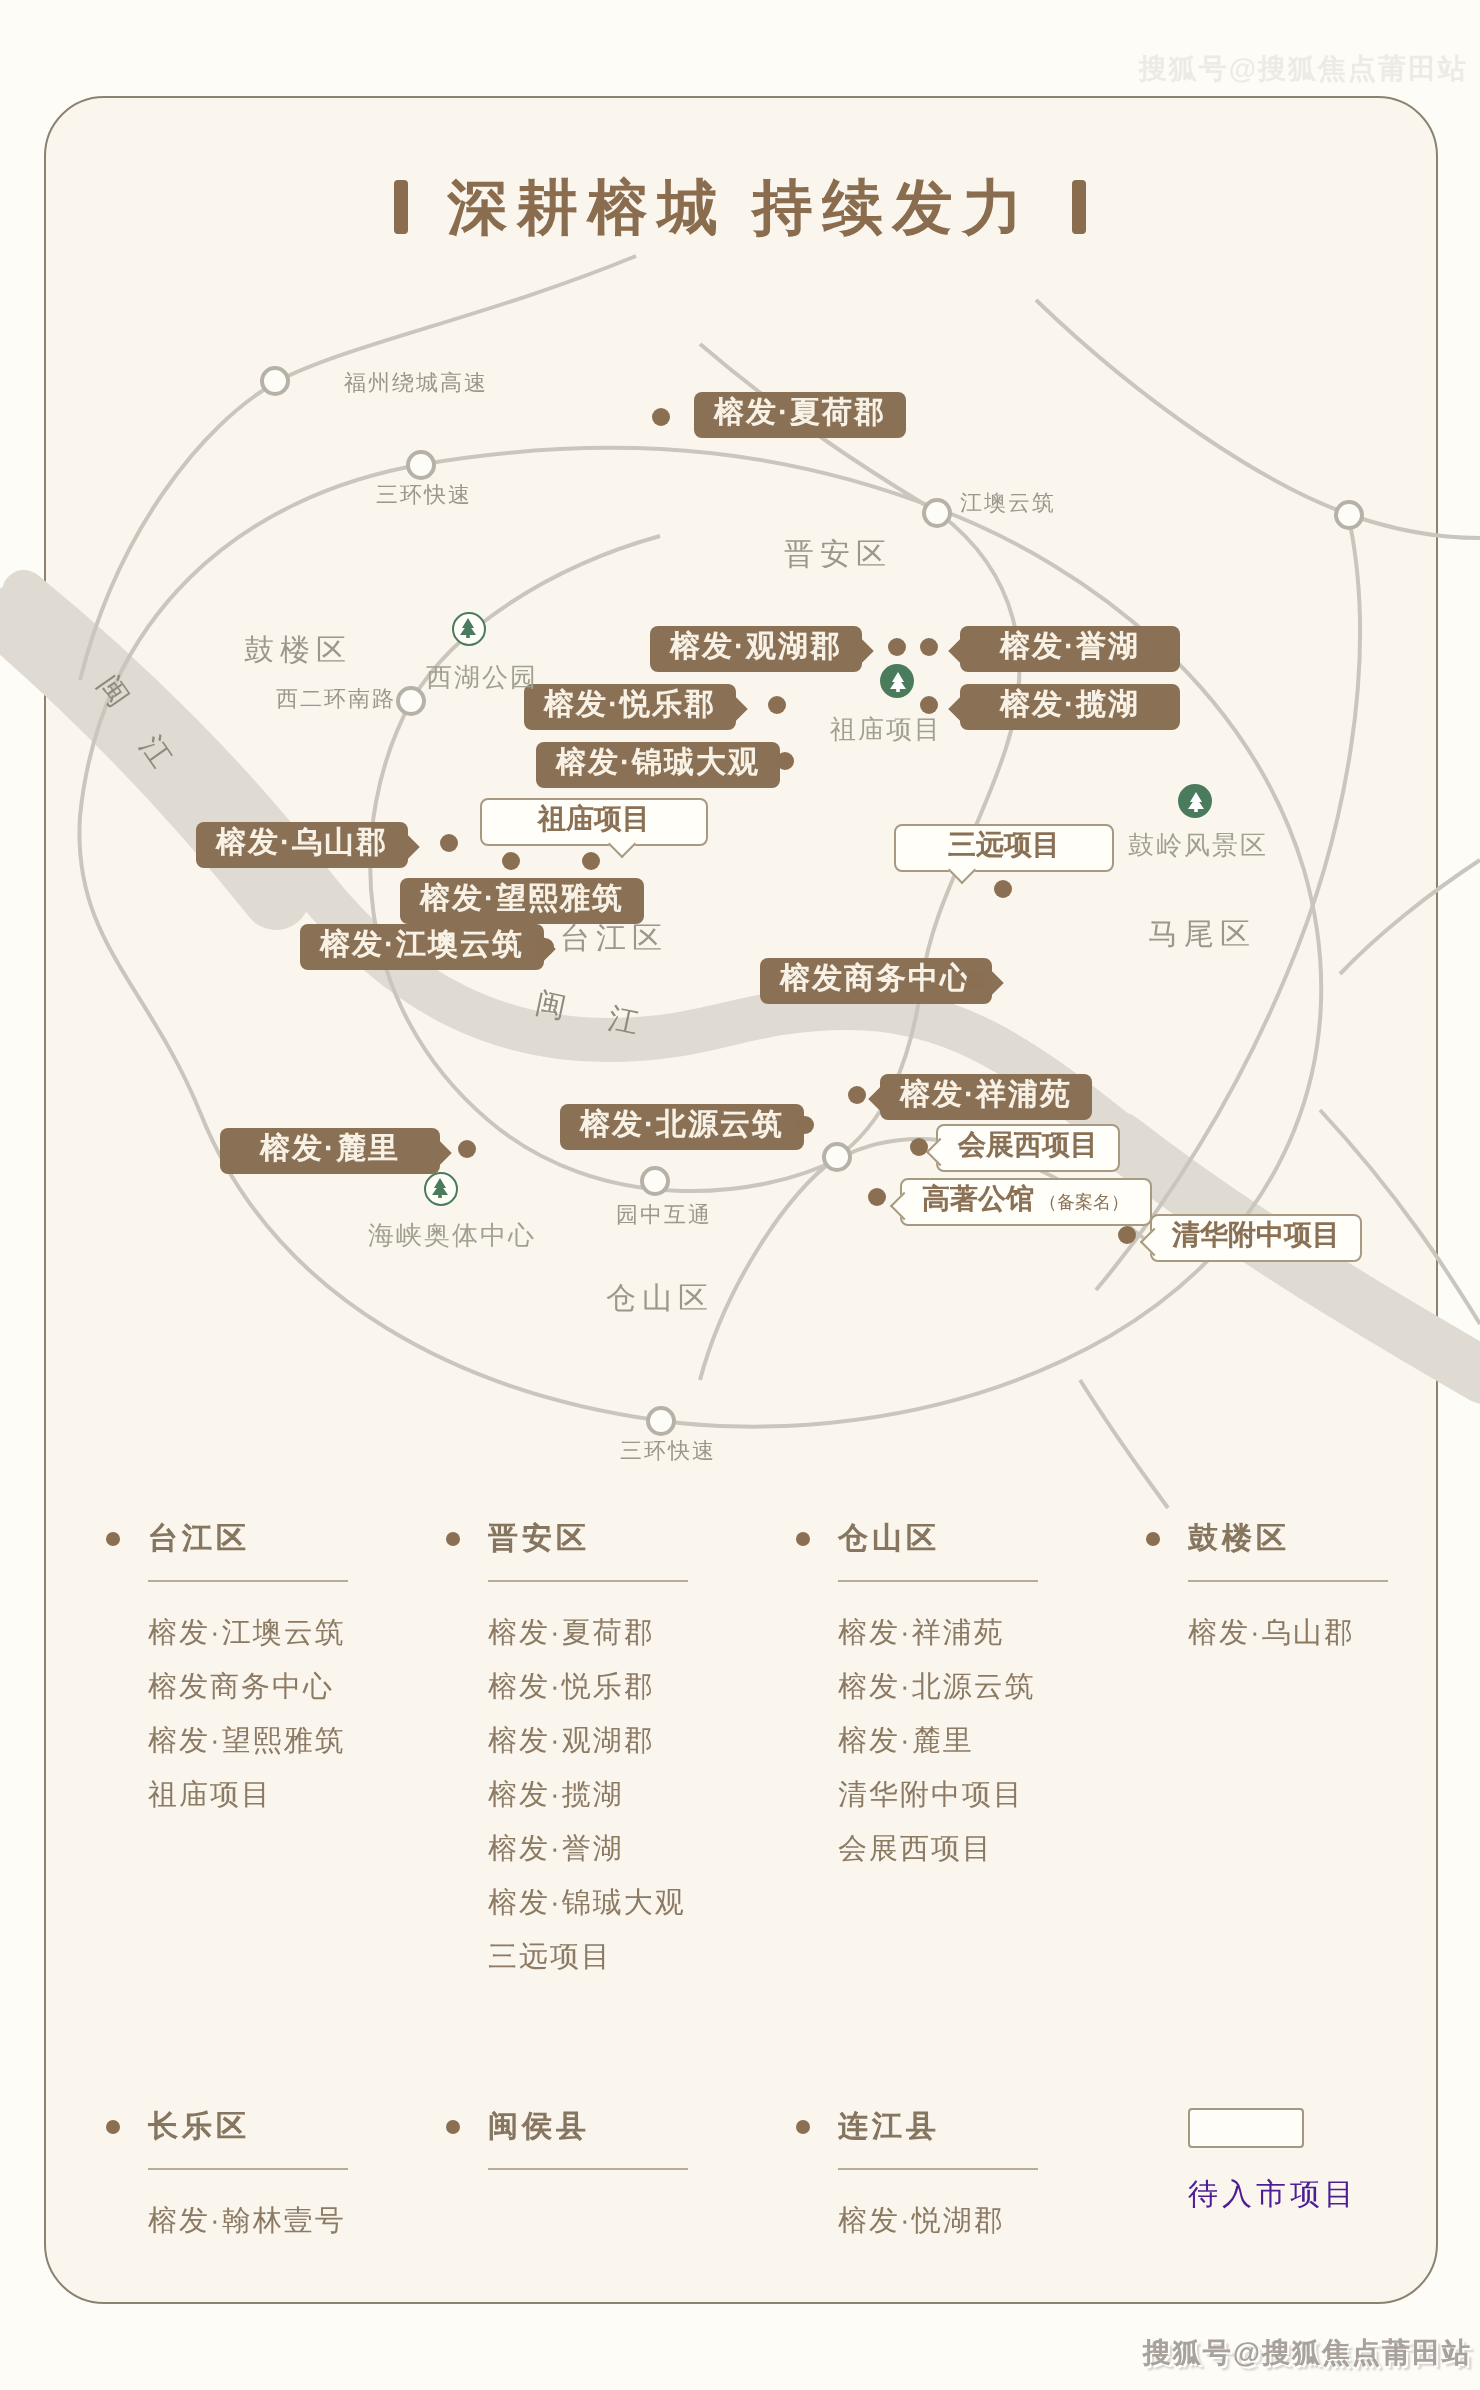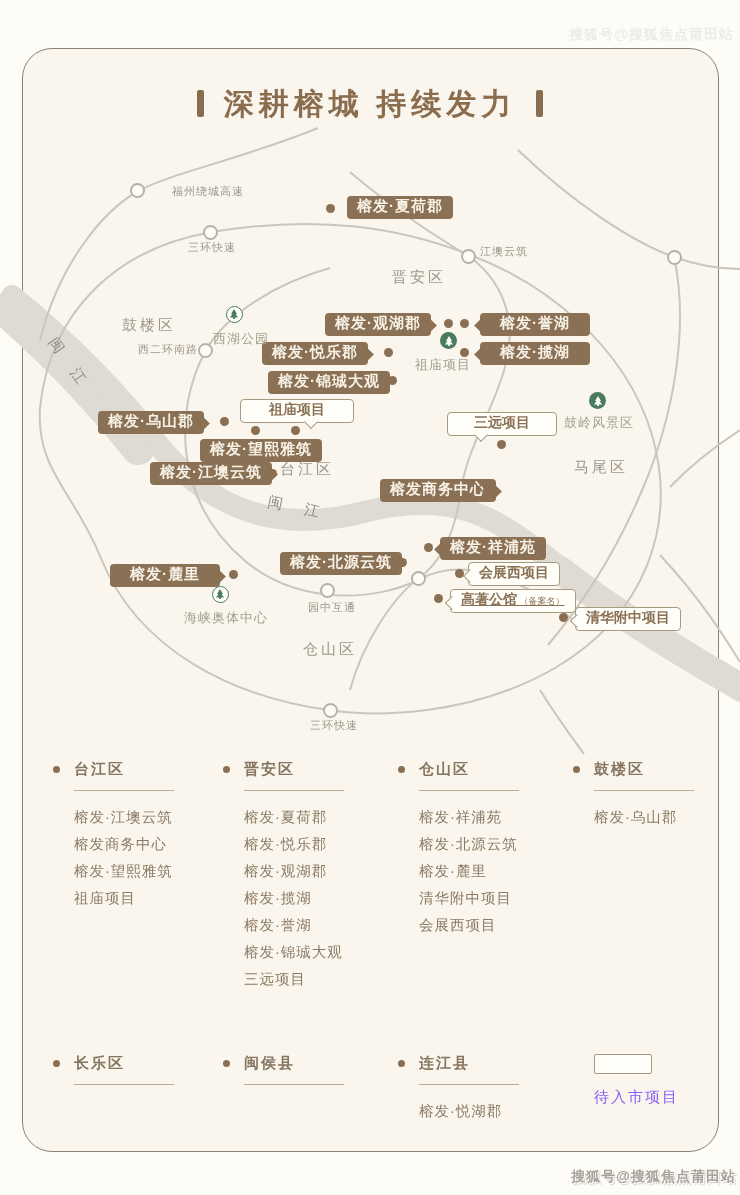--- a/index.html
+++ b/index.html
@@ -53,21 +53,21 @@
   .lrow{position:absolute;left:53px;width:630px;display:grid;grid-template-columns:170px 175px 175px 1fr;}
   #legend-row1{top:760px;}
   #legend-row2{top:1054px;}
   .lcol{color:#8c7a63;}
   .lhead{display:flex;align-items:center;color:#86765f;font-size:15px;letter-spacing:2px;font-weight:bold;}
   .hdot{width:7px;height:7px;border-radius:50%;background:#8a6f52;margin-right:14px;flex:0 0 auto;}
   .rule{width:100px;border-top:1px solid #b9ac96;margin:11px 0 13px 21px;}
   .litems{list-style:none;margin:0;padding:0 0 0 21px;}
   .litems li{font-size:14.5px;line-height:27px;letter-spacing:1px;white-space:nowrap;}
   .pendbox{width:56px;height:18px;background:#fffdf8;border:1.5px solid #a59880;border-radius:2px;margin-left:21px;}
-  .pendlbl{margin:14px 0 0 21px;font-size:15px;letter-spacing:2px;color:#8b5cf6;}
+  .pendlbl{margin:14px 0 0 21px;font-size:15px;letter-spacing:2px;color:#4c1d95;}
   
   .wm{position:absolute;font-size:14px;font-weight:bold;letter-spacing:1px;white-space:nowrap;}
   .wm.top{right:6px;top:26px;color:rgba(165,159,148,0.18);}
   .wm.bottom{right:4px;top:1168px;color:#a8a29a;text-shadow:1px 1px 0 #ffffff,2px 2px 1px rgba(90,85,78,0.25);}
 </style>
 </head>
 <body>
 
 <div class="page">
 
@@ -109,21 +109,21 @@
       <div class="box" style="left: 240px; top: 399px; min-width: 92px; text-align: center;">祖庙项目<span class="ptr pb"></span></div>
       <div class="badge" style="left: 98px; top: 411px;">榕发·乌山郡<span class="ptr pr"></span></div>
       <div class="badge" style="left: 200px; top: 439px;">榕发·望熙雅筑</div>
       <div class="box" style="left: 447px; top: 412px; min-width: 88px; text-align: center;">三远项目<span class="ptr pbl"></span></div>
       <div class="badge" style="left: 150px; top: 462px;">榕发·江墺云筑<span class="ptr pr"></span></div>
       <div class="badge" style="left: 380px; top: 479px;">榕发商务中心<span class="ptr pr"></span></div>
       <div class="badge" style="left: 440px; top: 537px;">榕发·祥浦苑<span class="ptr pl"></span></div>
       <div class="badge" style="left: 280px; top: 552px;">榕发·北源云筑</div>
       <div class="badge" style="left: 110px; top: 564px; min-width: 90px; text-align: center;">榕发·麓里<span class="ptr pr"></span></div>
       <div class="box" style="left: 468px; top: 562px;">会展西项目<span class="ptr pl"></span></div>
-      <div class="box" style="left: 450px; top: 589px; text-decoration: underline;">高著公馆<span class="sfx"> （备案名）</span><span class="ptr pl"></span></div>
+      <div class="box" style="left: 450px; top: 589px;">高著公馆<span class="sfx"> （备案名）</span><span class="ptr pl"></span></div>
       <div class="box" style="left: 575px; top: 607px;">清华附中项目<span class="ptr pl"></span></div>
       <div class="dist" style="left: 122px; top: 316px;">鼓楼区</div>
       <div class="dist" style="left: 392px; top: 268px;">晋安区</div>
       <div class="dist" style="left: 280px; top: 460px;">台江区</div>
       <div class="dist" style="left: 574px; top: 458px;">马尾区</div>
       <div class="dist" style="left: 303px; top: 640px;">仓山区</div>
       <div class="roadl" style="left: 152px; top: 184px; margin-left: 20px;">福州绕城高速</div>
       <div class="roadl" style="left: 188px; top: 240px;">三环快速</div>
       <div class="roadl" style="left: 480px; top: 244px;">江墺云筑</div>
       <div class="roadl" style="left: 138px; top: 342px;">西二环南路</div>
@@ -238,20 +238,23 @@
         </ul>
       </div>
     </div>
   <div class="lrow" id="legend-row2">
       <div class="lcol">
         <div class="lhead">
           <span class="hdot"></span>
           <span>长乐区</span>
         </div>
         <div class="rule"></div>
+        <ul class="litems">
+          <li>榕发·翰林壹号</li>
+        </ul>
       </div>
       <div class="lcol">
         <div class="lhead">
           <span class="hdot"></span>
           <span>闽侯县</span>
         </div>
         <div class="rule"></div>
       </div>
       <div class="lcol">
         <div class="lhead">

